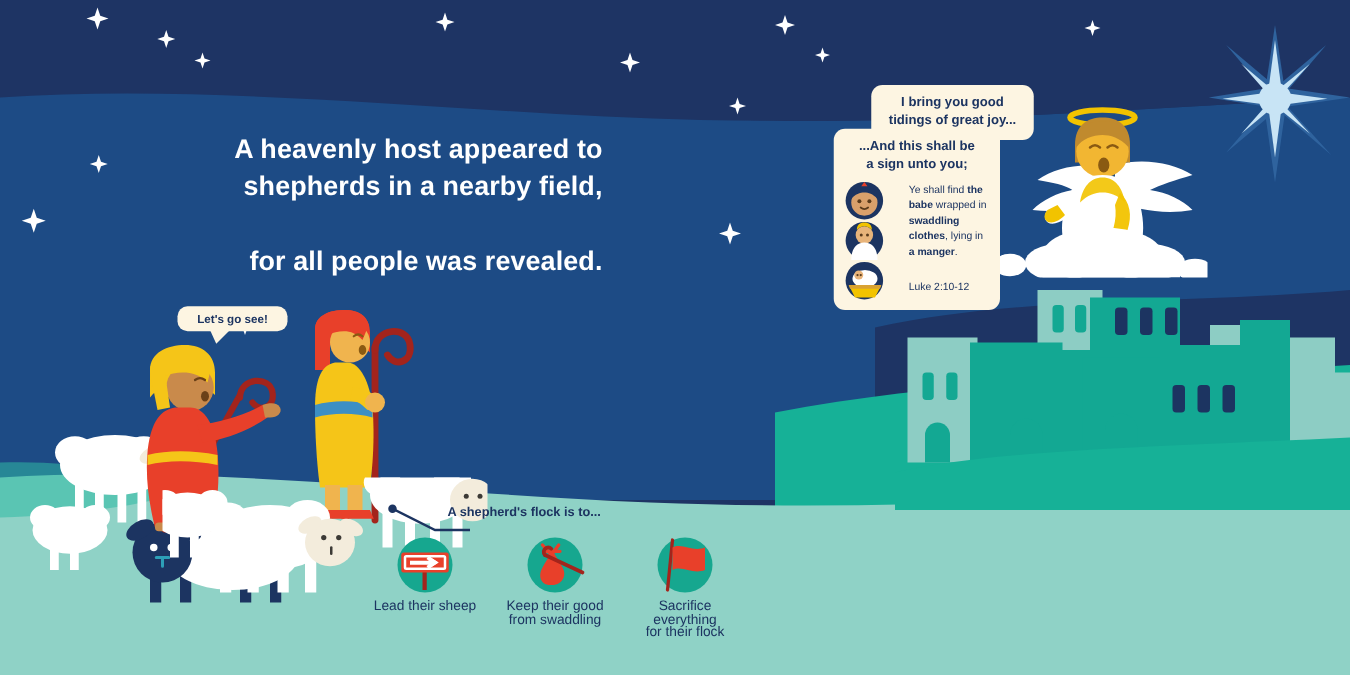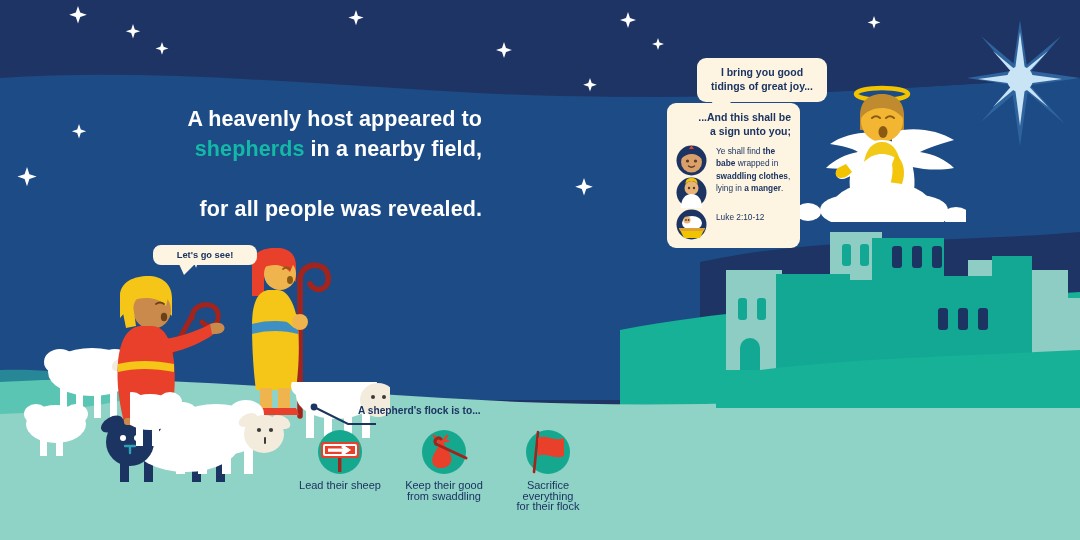--- a/index.html
+++ b/index.html
@@ -12,56 +12,56 @@
   .layer{position:absolute;left:0;top:0;width:1080px;height:540px;}
   .abs{position:absolute;}
 
   
   #headline{
     position:absolute;left:92px;top:104px;width:390px;
     text-align:right;color:#ffffff;
     font-size:21.5px;font-weight:bold;line-height:30px;
     letter-spacing:.1px;
   }
-  #headline .hl{color:#14b8a6;}
+  #headline .hl{color:#ffffff;}
 
   
   .bubble{
     position:absolute;background:#fdf5e2;border-radius:10px;
     color:#1c3461;box-sizing:border-box;
   }
   .bubble .tail{position:absolute;width:0;height:0;}
 
   #bubble-joy{
-    left:697px;top:58px;width:130px;padding:8px 9px 9px 9px;
+    left:697px;top:68px;width:130px;padding:8px 9px 9px 9px;
     font-size:10.5px;font-weight:bold;line-height:13.5px;text-align:center;
     border-radius:9px;
   }
   #bubble-joy .tail{
     left:14px;bottom:-11px;
     border-left:9px solid transparent;border-right:12px solid transparent;
     border-top:12px solid #fdf5e2;
   }
 
   #bubble-scripture{
     left:667px;top:103px;width:133px;padding:8px 9px 8px 9px;
     border-radius:9px;
   }
   #bubble-scripture .sig{
-    font-size:10.5px;font-weight:bold;line-height:13.5px;text-align:right;
+    font-size:10.5px;font-weight:bold;line-height:13.5px;text-align:center;
     margin:0 0 7px 0;
   }
-  #scripture-body{display:flex;gap:9px;}
+  #scripture-body{display:flex;gap:20px;}
   #scripture-icons{display:flex;flex-direction:column;gap:1px;flex:0 0 auto;}
   #scripture-text{font-size:8.3px;line-height:12.4px;color:#1c3461;}
   #scripture-text b{font-weight:bold;}
   #scripture-ref{font-size:8.3px;line-height:12.4px;margin-top:16px;color:#1c3461;}
 
   #bubble-letsgo{
-    left:153px;top:245px;width:104px;padding:5px 4px 5px 4px;
+    left:142px;top:245px;width:88px;padding:5px 4px 5px 4px;
     font-size:9.3px;font-weight:bold;text-align:center;border-radius:8px;
     background:#fdf5e2;
   }
   #bubble-letsgo .tail{
     left:26px;bottom:-10px;
     border-left:5px solid transparent;border-right:11px solid transparent;
     border-top:11px solid #fdf5e2;
   }
 
   

